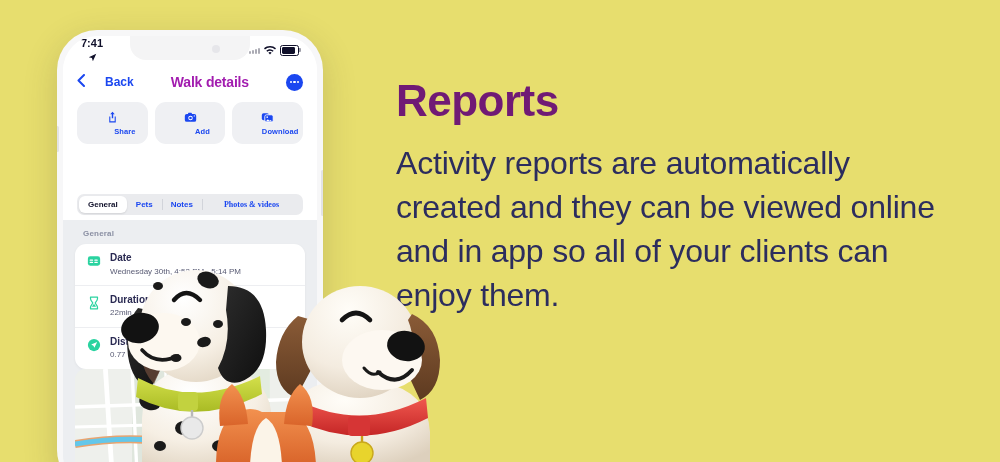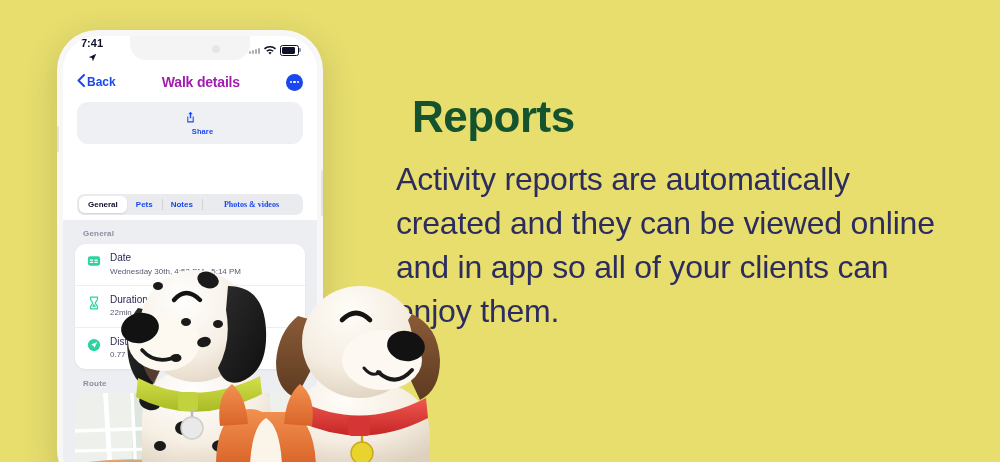--- a/index.html
+++ b/index.html
@@ -7,22 +7,22 @@
     width:1000px;height:462px;overflow:hidden;
     font-family:"Liberation Sans","DejaVu Sans",sans-serif;
     background:#e7de6e;
     position:relative;
   }
   .stage{position:absolute;inset:0;background:#e7de6e;overflow:hidden;}
 
   
   .copy{position:absolute;left:396px;top:78px;width:545px;}
   .copy h1{
-    margin:16px;font-size:44px;font-weight:700;letter-spacing:-0.5px;
-    color:#14532d;line-height:1.05;
+    margin:0;font-size:44px;font-weight:700;letter-spacing:-0.5px;
+    color:#701a75;line-height:1.05;
   }
   .copy p{
     margin:18px 0 7px 0;font-size:32px;font-weight:400;line-height:1.37;
     color:#2c2d5e;letter-spacing:-0.2px;
   }
 
   
   .phone{
     position:absolute;left:57px;top:30px;width:266px;height:460px;
     background:#f7f7f8;
@@ -71,21 +71,21 @@
   .batt{width:17px;height:9px;border:1.2px solid #10102a;border-radius:2.5px;position:relative;}
   .batt::after{content:"";position:absolute;right:-3px;top:2.5px;width:1.6px;height:3.5px;background:#10102a;border-radius:0 1px 1px 0;opacity:.4;}
   .batt span{position:absolute;left:1px;top:1px;bottom:1px;width:13px;background:#10102a;border-radius:1.4px;}
 
   
   .navbar{
     position:absolute;left:0;top:28px;width:100%;height:36px;
     display:flex;align-items:center;justify-content:space-between;
     padding:0 14px;box-sizing:border-box;z-index:5;background:#fff;
   }
-  .back{display:flex;align-items:center;gap:2px;color:#1b47f0;font-size:12px;font-weight:700;cursor:pointer;}
+  .back{display:flex;align-items:center;gap:20px;color:#1b47f0;font-size:12px;font-weight:700;cursor:pointer;}
   .nav-title{font-size:14px;font-weight:700;color:#a21caf;letter-spacing:-0.2px;}
   .more{
     width:17px;height:17px;border-radius:50%;background:#1b47f0;
     display:flex;align-items:center;justify-content:center;gap:1.6px;cursor:pointer;
   }
   .more i{width:2.2px;height:2.2px;border-radius:50%;background:#fff;display:block;}
 
   
   .actions{
     position:absolute;left:0;top:66px;width:100%;
@@ -120,21 +120,21 @@
   .sec-label{
     font-size:8px;font-weight:700;color:#8a8fa3;padding:9px 0 6px 20px;letter-spacing:.2px;
   }
   .card{
     margin:0 12px;background:#fff;border-radius:11px;overflow:hidden;
     box-shadow:0 1px 3px rgba(20,20,40,.05);
   }
   .row{display:flex;gap:9px;padding:8px 12px;align-items:flex-start;border-bottom:1px solid #edeef1;}
   .row:last-child{border-bottom:none;}
   .row .ic{width:14px;height:14px;flex:0 0 14px;margin-top:2px;}
-  .row .txt .t{font-size:10px;font-weight:400;color:#2a2a52;line-height:1.25;}
+  .row .txt .t{font-size:10px;font-weight:700;color:#2a2a52;line-height:1.25;}
   .row .txt .s{font-size:8px;font-weight:400;color:#585a73;margin-top:2px;line-height:1.3;}
 
   .sec-label2{
     font-size:8px;font-weight:700;color:#8a8fa3;padding:10px 0 5px 20px;letter-spacing:.2px;
   }
   .mapcard{
     margin:0 12px;height:120px;border-radius:11px;overflow:hidden;position:relative;background:#eef0ec;
   }
 
   
@@ -207,21 +207,44 @@
         <div class="act">
           <span>
             <svg width="13" height="13" viewBox="0 0 24 24">
               <path d="M6 10h2v9h8v-9h2v11H6z" fill="#1b47f0"></path>
               <path d="M12 1.5l4.2 4.6h-2.9v7.2h-2.6V6.1H7.8z" fill="#1b47f0"></path>
             </svg>
           </span>
           <span class="lbl">Share</span>
         </div>
 
-
+        <div class="act">
+          <span>
+            <svg width="13" height="13" viewBox="0 0 24 24">
+              <rect x="1.5" y="5.5" width="21" height="14.5" rx="3.6" fill="#1b47f0"></rect>
+              <rect x="7.5" y="3" width="7" height="3.4" rx="1.2" fill="#1b47f0"></rect>
+              <circle cx="12" cy="12.8" r="4.2" fill="#fff"></circle>
+              <circle cx="12" cy="12.8" r="2.4" fill="#1b47f0"></circle>
+              <circle cx="19" cy="9" r="1.1" fill="#fff"></circle>
+            </svg>
+          </span>
+          <span class="lbl">Add</span>
+        </div>
+
+        <div class="act">
+          <span>
+            <svg width="13" height="13" viewBox="0 0 24 24">
+              <rect x="1.5" y="4" width="13" height="13" rx="3.2" fill="#1b47f0"></rect>
+              <rect x="7" y="7" width="15.5" height="13.5" rx="3.4" fill="#1b47f0" stroke="#fff" stroke-width="1.6"></rect>
+              <circle cx="11.4" cy="11.4" r="1.5" fill="#fff"></circle>
+              <path d="M8.6 19.4l4-4.2 3 3 2-1.8 3.2 3z" fill="#fff"></path>
+            </svg>
+          </span>
+          <span class="lbl">Download</span>
+        </div>
       </div>
 
       <div class="tabs">
         <div class="tab active">General</div>
         <div class="tab">Pets</div>
         <div class="tab sep">Notes</div>
         <div class="tab sep grow">Photos &amp; videos</div>
       </div>
 
       <div class="content">
@@ -267,21 +290,20 @@
               </svg>
             </span>
             <div class="txt">
               <div class="t">Distance</div>
               <div class="s">0.77</div>
             </div>
           </div>
 
         </div>
 
-        <div class="sec-label2">Route</div>
 
         <div class="mapcard">
           <svg width="100%" height="100%" viewBox="0 0 242 120" preserveAspectRatio="none">
             <rect width="242" height="120" fill="#eef0ec"></rect>
             <rect x="60" y="0" width="55" height="120" fill="#dfe6dd"></rect>
             <rect x="155" y="0" width="50" height="70" fill="#e3ece0"></rect>
             <rect x="125" y="62" width="50" height="30" fill="#d8e7d6"></rect>
 
             <path d="M32 0 L40 120" stroke="#ffffff" stroke-width="5" fill="none"></path>
             <path d="M60 0 L66 120" stroke="#ffffff" stroke-width="3.5" fill="none"></path>

